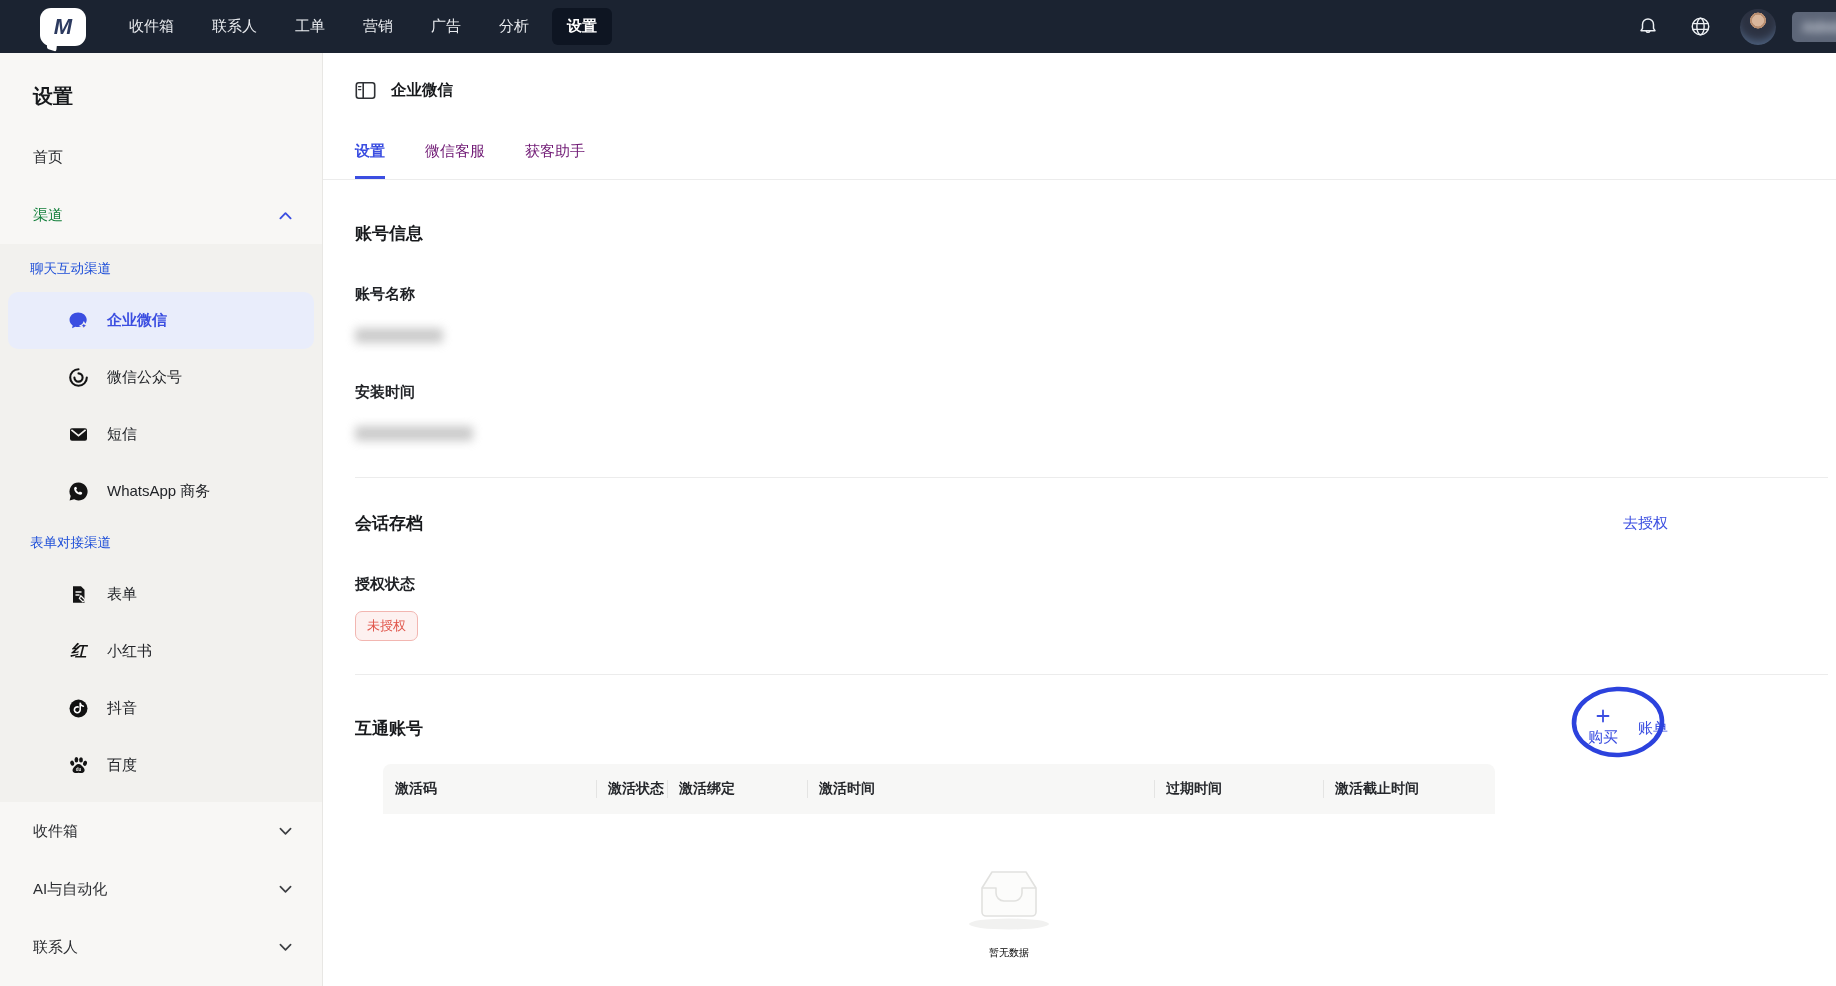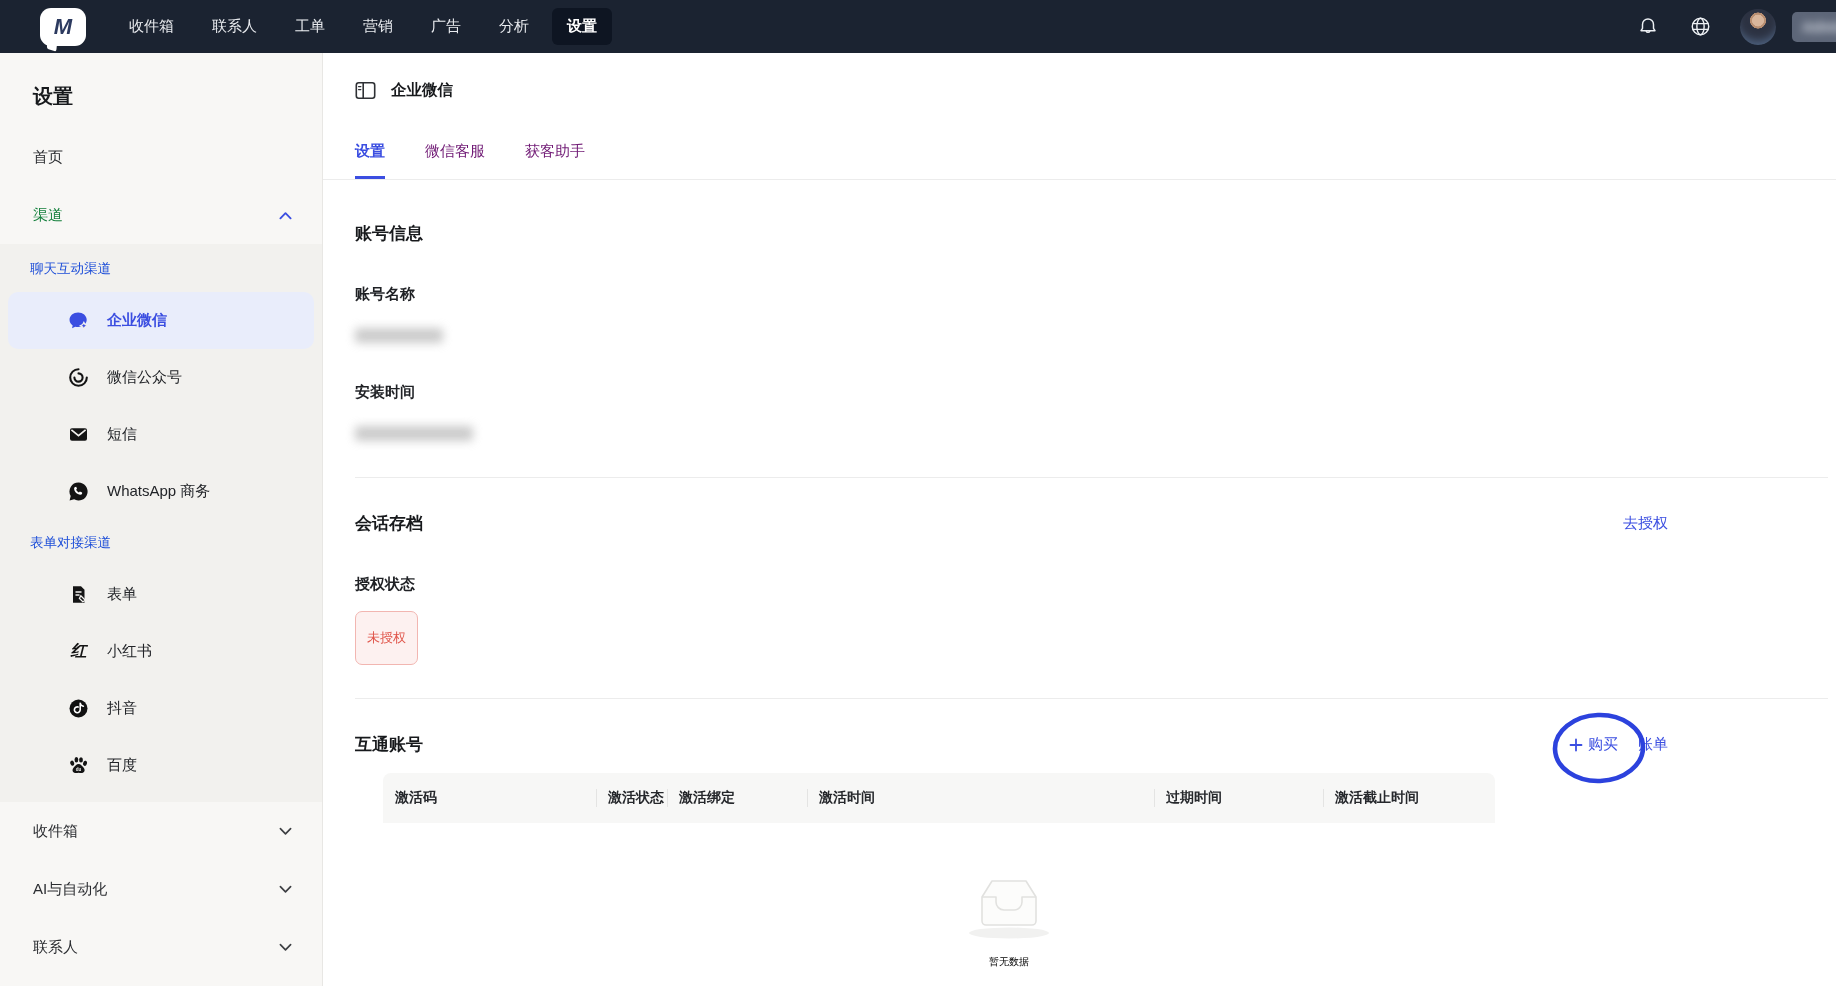--- a/index.html
+++ b/index.html
@@ -58,24 +58,24 @@
   .tab.active { color:#3b4ee1; font-weight:600; border-bottom-color:#3b4ee1; }
 
   .sec-title { font-size:17px; font-weight:700; color:#17191c; }
   .acct-title { margin-top:42px; }
   .flabel { font-size:15px; font-weight:600; color:#1f2125; margin-top:40px; }
   .blur-val { height:15px; border-radius:3px; background:#a9a9a9; opacity:.6; filter:blur(5px); margin-top:24px; }
   .w92 { width:88px; } .w118 { width:118px; }
   .divider { height:1px; background:#ececec; margin-top:36px; margin-right:8px; }
   .sec-head { display:flex; align-items:center; justify-content:space-between; margin-top:34px; padding-right:168px; }
   .blue-link { color:#3b4ee1; font-size:15px; font-weight:500; text-decoration:none; cursor:pointer; white-space:nowrap;text-align:center; }
-  .badge { display:inline-block; margin-top:17px; padding:17px 11px; font-size:13px; color:#e0554a;
+  .badge { display:inline-block; margin-top:17px; padding:5px 11px; font-size:13px; color:#e0554a;
     background:#fdf1f0; border:1px solid #f2b6b1; border-radius:7px; }
   .actions { display:flex; align-items:center; gap:20px; }
-  .buy-wrap { position:relative; display:inline-flex; align-items:center; gap:5px; }
+  .buy-wrap { position:relative; display:inline-flex; align-items:center; gap:5px;flex-direction:column; }
   .buy-circle { position:absolute; left:-19px; top:-25px; pointer-events:none; }
 
   
   .table { margin:17px 0 0 28px; width:1112px; }
   .thead { display:grid; grid-template-columns:213px 71px 140px 347px 169px 172px; height:50px;
     background:#f7f7f6; border-radius:8px 8px 0 0; align-items:center; }
   .th { font-size:14px; font-weight:600; color:#26282c; padding:0 12px; white-space:nowrap;
     position:relative; overflow:hidden; }
   .th + .th::before { content:""; position:absolute; left:0; top:50%; transform:translateY(-50%);
     width:1px; height:26px; background:#e4e4e3; }

